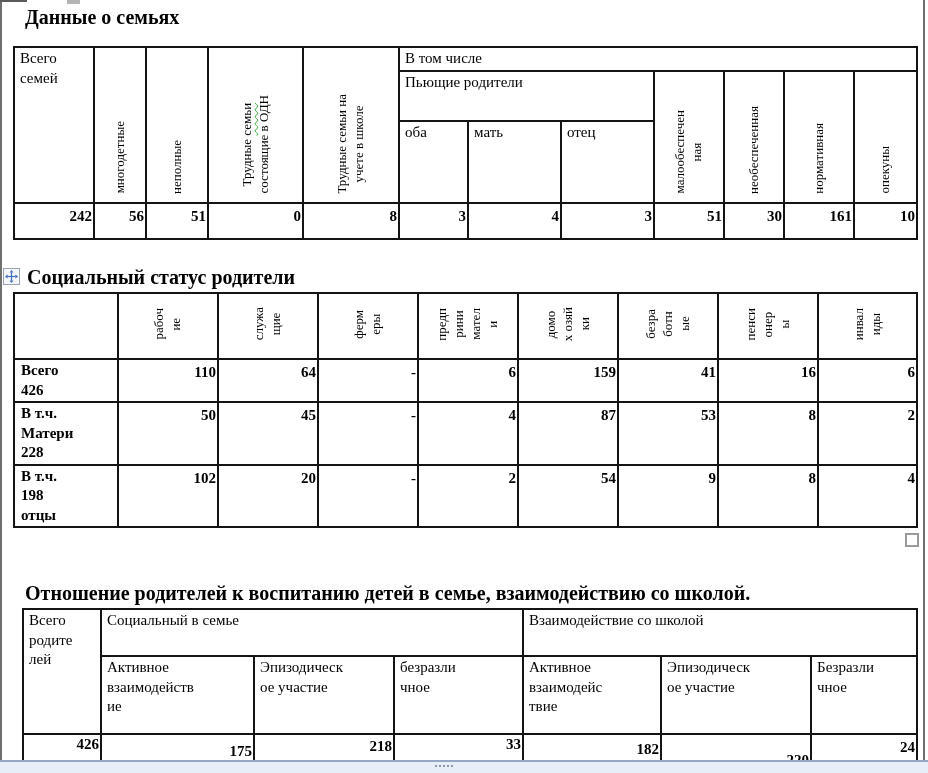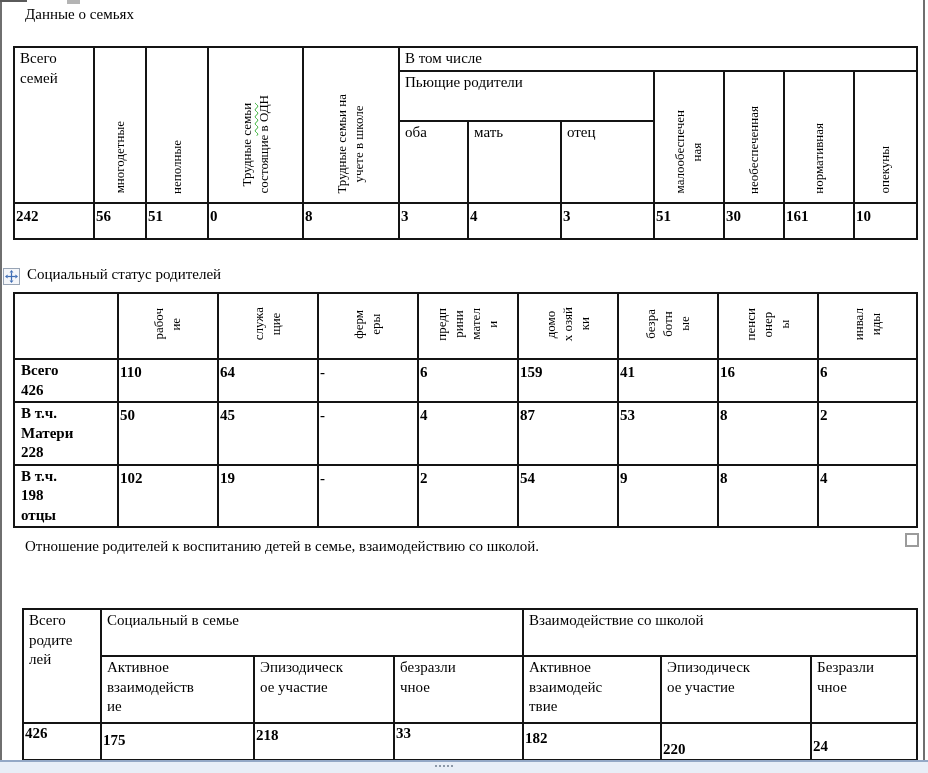--- a/index.html
+++ b/index.html
@@ -1,29 +1,29 @@
 <!DOCTYPE html>
 <html><head>
 <meta charset="utf-8">
 <style>
   html,body{margin:0;padding:0;width:928px;height:773px;background:#fff;
     font-family:"Liberation Serif","DejaVu Serif",serif;position:relative;overflow:hidden;}
   .abs{position:absolute;}
-  .doc-title{font-weight:normal;font-size:15px;color:#000;white-space:nowrap;text-align:right;}
+  .doc-title{font-weight:bold;font-size:20px;color:#000;white-space:nowrap;text-align:right;}
   table.doc{border-collapse:collapse;table-layout:fixed;position:absolute;}
   table.doc td{border:2px solid #141414;overflow:hidden;font-size:15px;color:#000;}
   .h-cell{vertical-align:top;text-align:left;padding:1px 5px;line-height:1.3;}
   .pre{white-space:pre-line;}
   .v-cell{vertical-align:bottom;text-align:center;padding:2px 1px 4px 1px;}
   .v-mid{vertical-align:middle;text-align:center;padding:2px 1px;}
   .vt{writing-mode:vertical-rl;transform:rotate(180deg);display:inline-block;
       font-size:13px;line-height:1.3;white-space:pre-line;}
   .squig{text-decoration-line:underline;text-decoration-style:wavy;
       text-decoration-color:#2fae2f;text-decoration-thickness:1px;text-decoration-skip-ink:none;}
-  .num{font-weight:bold;text-align:left;vertical-align:top;padding-top:4px;}
+  .num{font-weight:bold;text-align:right;vertical-align:top;padding-top:4px;}
   .lbl{font-weight:bold;vertical-align:top;text-align:left;padding:1px 6px;line-height:1.3;}
   
   .frame-left{left:0;top:0;width:2px;height:760px;background:#6f6f6f;}
   .frame-right{left:923px;top:0;width:2px;height:760px;background:#6f6f6f;}
   .frame-topseg{left:0;top:0;width:27px;height:2px;background:#5a5a5a;}
   .frame-topmark{left:67px;top:0;width:13px;height:4px;background:#b4b4b4;}
   .scrollbar{left:0;top:760px;width:928px;height:13px;background:#e8eef7;
       border-top:2px solid #94a8c6;box-sizing:border-box;}
   .scroll-dots{position:absolute;left:435px;top:3px;display:flex;gap:2px;}
   .scroll-dots i{width:2px;height:2px;background:#8c98a8;display:block;}
@@ -105,21 +105,21 @@
         <line x1="3" y1="8" x2="13" y2="8"></line>
       </g>
     <g fill="#3e6db5">
       <polygon points="8,0 5.6,3.2 10.4,3.2"></polygon>
       <polygon points="8,16 5.6,12.8 10.4,12.8"></polygon>
       <polygon points="0,8 3.2,5.6 3.2,10.4"></polygon>
       <polygon points="16,8 12.8,5.6 12.8,10.4"></polygon>
     </g>
   </svg>
 </div>
-<div class="abs doc-title" style="left:27px;top:266px;">Социальный статус родителей</div>
+<div class="abs doc-title" style="left:27px;top:266px;">Социальный статус родители</div>
 
 <table class="doc" style="left:13px;top:292px;width:903px;">
   <colgroup>
     <col style="width:104px">
       <col style="width:100px">
       <col style="width:100px">
       <col style="width:100px">
     <col style="width:100px">
       <col style="width:100px">
       <col style="width:100px">
@@ -174,54 +174,54 @@
     <td class="num">87</td>
     <td class="num">53</td>
     <td class="num">8</td>
     <td class="num">2</td>
   </tr>
   <tr style="height:62px">
     <td class="lbl pre">В т.ч.
 198
 отцы</td>
     <td class="num">102</td>
-    <td class="num">19</td>
+    <td class="num">20</td>
     <td class="num">-</td>
     <td class="num">2</td>
     <td class="num">54</td>
     <td class="num">9</td>
     <td class="num">8</td>
     <td class="num">4</td>
   </tr>
 </tbody>
   </table>
 
 <div class="abs resize-handle"></div>
 
-<div class="abs doc-title" style="left:25px;top:538px;">Отношение родителей к воспитанию детей в семье, взаимодействию со школой.</div>
+<div class="abs doc-title" style="left:25px;top:582px;">Отношение родителей к воспитанию детей в семье, взаимодействию со школой.</div>
 
 <table class="doc" style="left:22px;top:608px;width:894px;">
   <colgroup>
     <col style="width:78px">
       <col style="width:153px">
       <col style="width:140px">
       <col style="width:129px">
     <col style="width:138px">
       <col style="width:150px">
       <col style="width:106px">
   </colgroup>
   <tbody>
       <tr style="height:47px">
     <td rowspan="2" class="h-cell pre">Всего
 родите
 лей</td>
     <td colspan="3" class="h-cell">Социальный в семье</td>
     <td colspan="3" class="h-cell">Взаимодействие со школой</td>
   </tr>
-  <tr style="height:67px">
+  <tr style="height:78px">
     <td class="h-cell pre">Активное
 взаимодейств
 ие</td>
     <td class="h-cell pre">Эпизодическ
 ое участие</td>
     <td class="h-cell pre">безразли
 чное</td>
     <td class="h-cell pre">Активное
 взаимодейс
 твие</td>
@@ -230,21 +230,21 @@
     <td class="h-cell pre">Безразли
 чное</td>
   </tr>
   <tr style="height:27px">
     <td class="num" style="padding-top:1px">426</td>
     <td class="num" style="padding-top:8px">175</td>
     <td class="num" style="padding-top:3px">218</td>
     <td class="num" style="padding-top:1px">33</td>
     <td class="num" style="padding-top:6px">182</td>
     <td class="num" style="padding-top:17px">220</td>
-    <td class="num" style="padding-top:14px">24</td>
+    <td class="num" style="padding-top:4px">24</td>
   </tr>
 </tbody>
   </table>
 
 <div class="abs scrollbar">
   <div class="scroll-dots">
       <i></i>
       <i></i>
       <i></i>
       <i></i>

